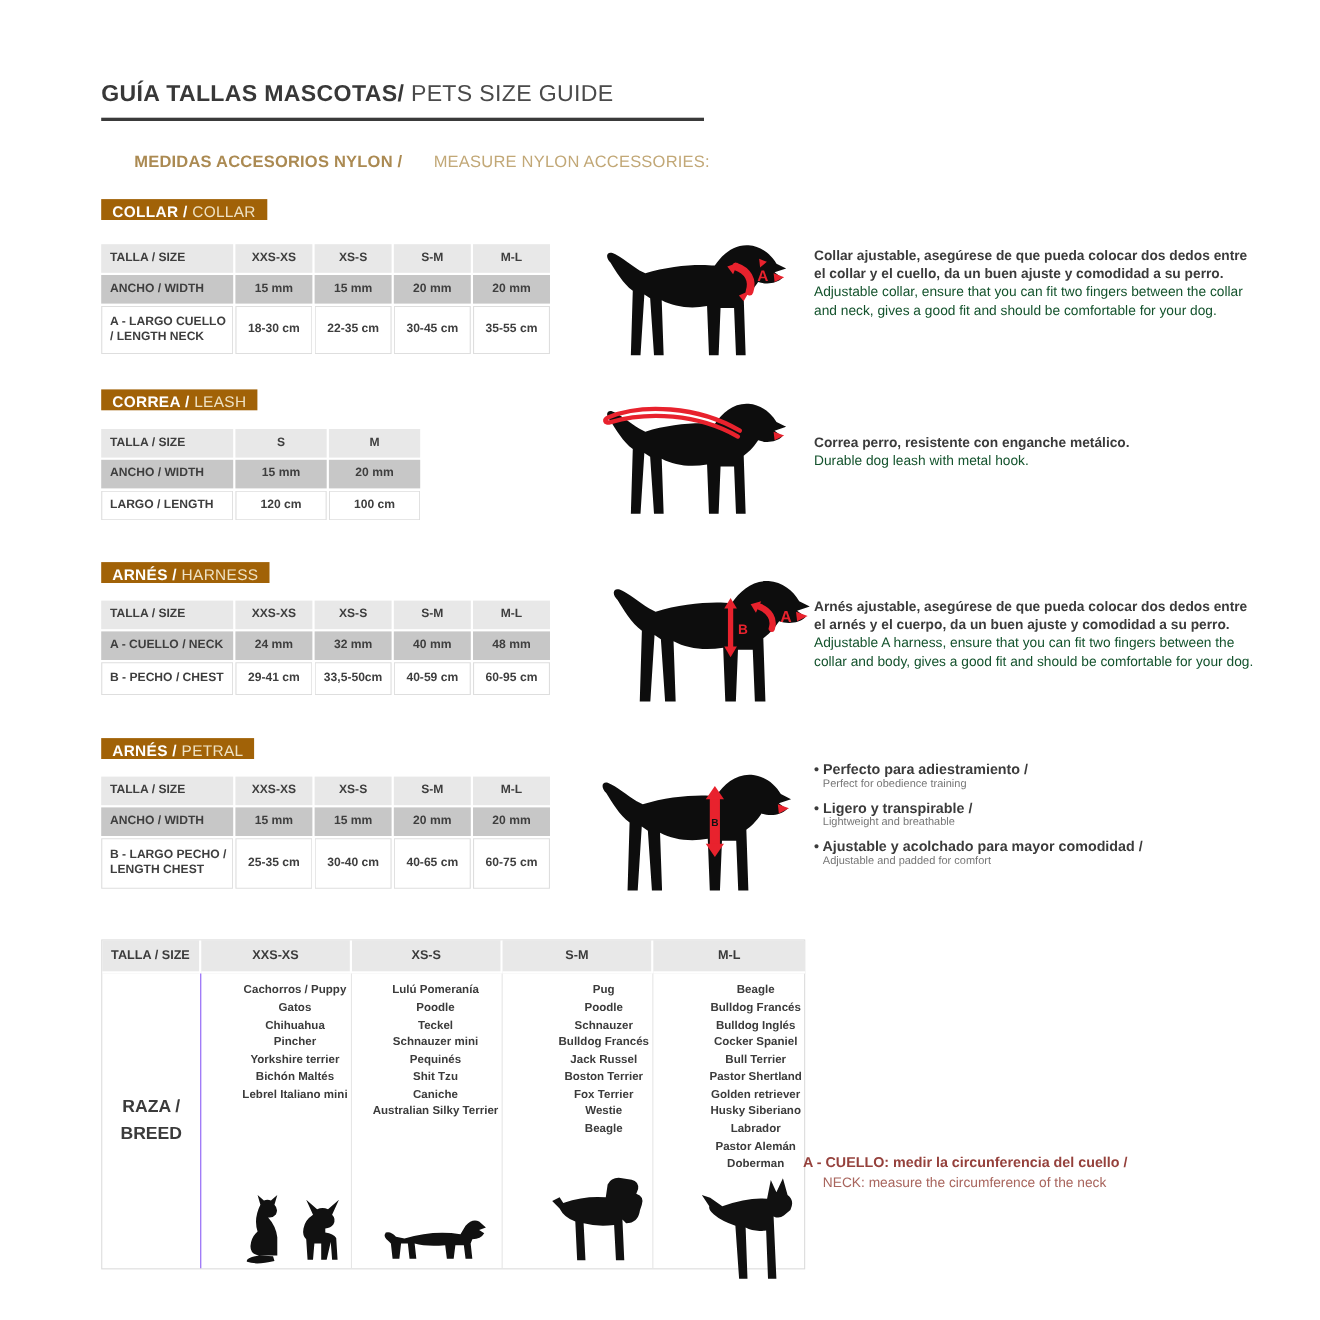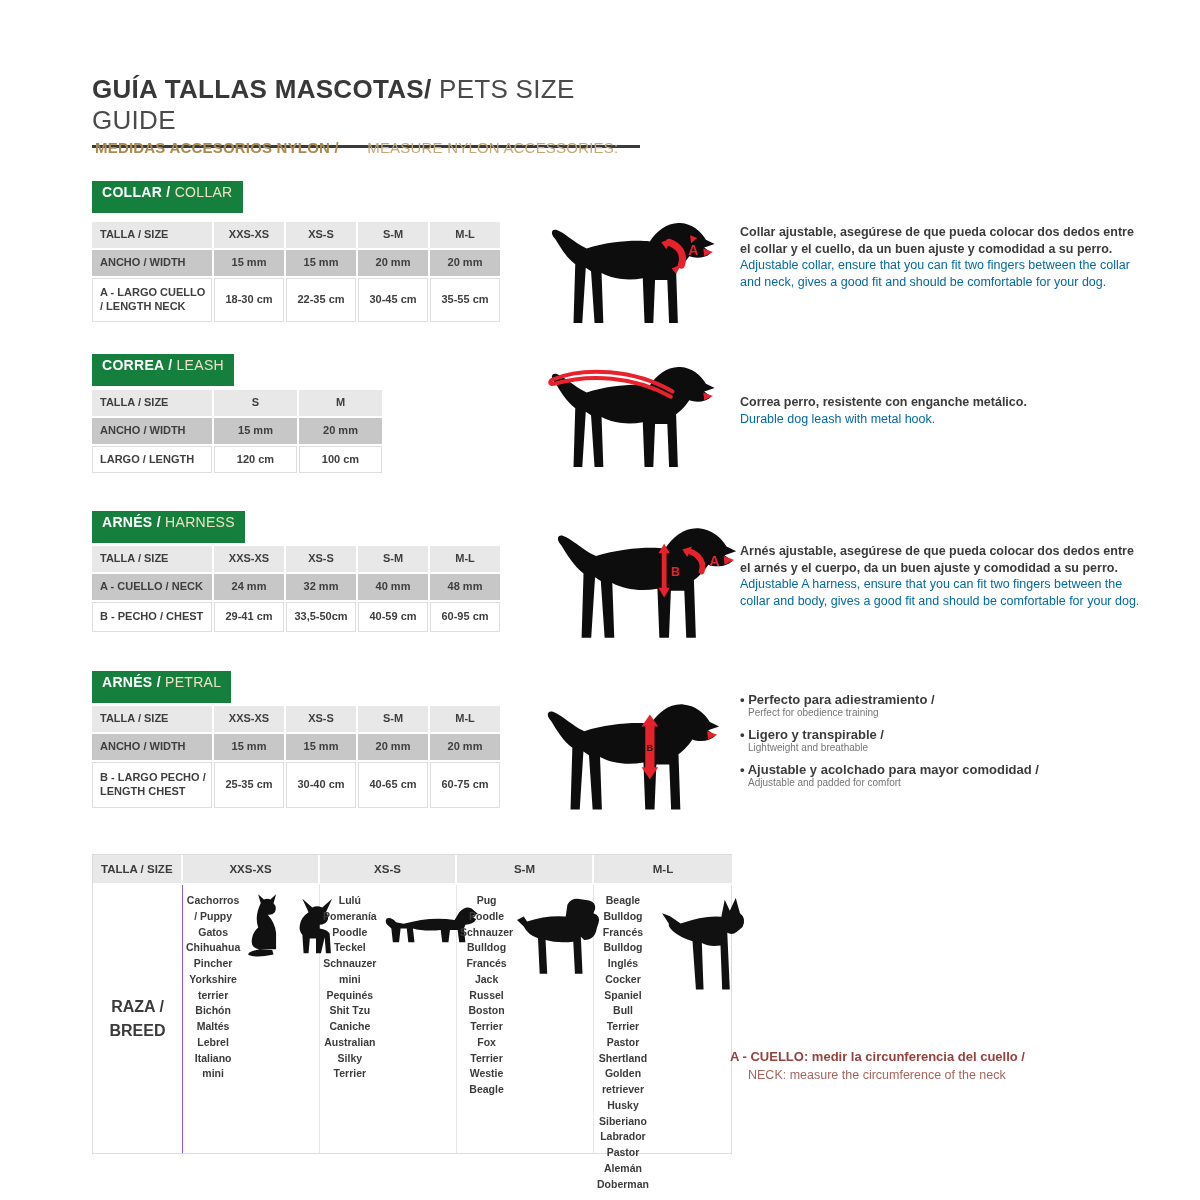--- a/index.html
+++ b/index.html
@@ -2,69 +2,69 @@
 <html><head>
 <meta charset="utf-8">
 <style>
   * { margin:0; padding:0; box-sizing:border-box; }
   html,body { width:1200px; height:1200px; background:#fff;
     font-family:"Liberation Sans", sans-serif; color:#3b3b3b; }
   body { position:relative; overflow:hidden; }
   .abs { position:absolute; }
 
   
-  .page-title { left:92px; top:74px; width:548px; font-size:26px; letter-spacing:.3px;
+  .page-title { left:92px; top:74px; width:548px; font-size:21px; letter-spacing:.3px;
     padding-bottom:9px; border-bottom:3px solid #3a3a3a; }
   .page-title .es { font-weight:bold; color:#383838; }
   .page-title .en { font-weight:normal; color:#4a4a4a; }
 
   
   .subtitle { left:95px; top:139px; font-size:15px; letter-spacing:.2px; }
-  .subtitle .es { font-weight:bold; color:#ab8a52; }
+  .subtitle .es { font-weight:bold; color:#ab8a52;margin-left:27px; }
   .subtitle .en { font-weight:normal; color:#c2a877;margin-left:24px; }
 
   
-  .badge { background:#15803d; padding:3px 10px 13px; font-size:14px; letter-spacing:.3px;
+  .badge { background:#a16207; padding:3px 10px 0; font-size:14px; letter-spacing:.3px;
     display:inline-block; white-space:nowrap; }
   .badge .es { color:#fff; font-weight:bold; }
   .badge .en { color:#efe2c4; font-weight:normal; }
 
   
   .spec-table { display:grid; gap:2px; background:#fff; }
   .t5 { grid-template-columns:120px 70px 70px 70px 70px; }
   .t3 { grid-template-columns:120px 83px 83px; }
   .c { display:flex; align-items:center; justify-content:center; text-align:center;
     font-size:11px; font-weight:bold; color:#3e3e3e; line-height:1.25; padding:2px 3px; }
   .c.l { justify-content:flex-start; text-align:left; padding-left:8px; }
   .c.h { background:#e8e8e8; }
   .c.m { background:#c7c7c7; }
   .c.w { background:#fff; box-shadow:inset 0 0 0 1px #dedede; }
 
   
   .desc { width:402px; font-size:12.5px; line-height:1.33; }
   .desc .es { font-weight:bold; color:#3b3b3b; }
-  .desc .en { font-weight:normal; color:#0369a1; }
+  .desc .en { font-weight:normal; color:#14532d; }
 
   
   .bullets { width:410px; }
   .bullet { margin-bottom:9px; }
   .bullet .es { font-weight:bold; font-size:13px; color:#3b3b3b; }
   .bullet .es::before { content:"• "; }
   .bullet .en { font-size:10px; color:#767676; margin-left:8px; }
 
   
   .breed-table { left:92px; top:854px; width:640px; display:grid;
     grid-template-columns:90px 137px 137px 137px 138px; grid-template-rows:30px 268px;
     border:1px solid #dcdcdc; background:#fff; }
   .bh { background:#e8e8e8; display:flex; align-items:center; justify-content:center;
     font-size:11.5px; font-weight:bold; border-right:2px solid #fff; border-bottom:2px solid #fff; }
   .bh.first { justify-content:flex-start; padding-left:8px; }
   .bh:nth-child(5n) { border-right:none; }
-  .bcell { border-right:1px solid #e6e6e6; display:flex; 
-    justify-content:space-between; align-items:flex-start; padding:8px 3px 4px; }
+  .bcell { border-right:1px solid #e6e6e6; display:flex; flex-direction:column;
+    justify-content:space-between; align-items:flex-end; padding:8px 3px 4px; }
   .bcell.last { border-right:none; }
   .bcell .breed-list { font-size:10.5px; font-weight:bold; text-align:center; line-height:1.5; }
   .raza { display:flex; align-items:center; justify-content:center; text-align:center;
     font-size:16px; font-weight:bold; border-right:1px solid #8b5cf6; padding:0 14px; line-height:1.5; }
   .animals { display:flex; align-items:flex-end; gap:8px; }
 
   
   .notes { left:730px; top:1048px; width:430px; }
   .note { margin-bottom:8px; }
   .note .es { color:#95413c; font-weight:bold; font-size:13px; line-height:1.45; }

